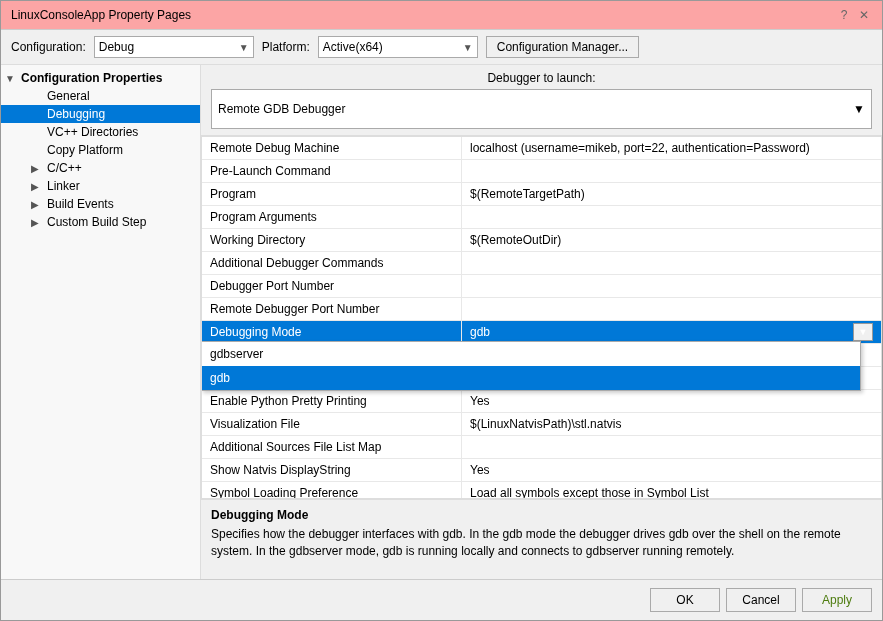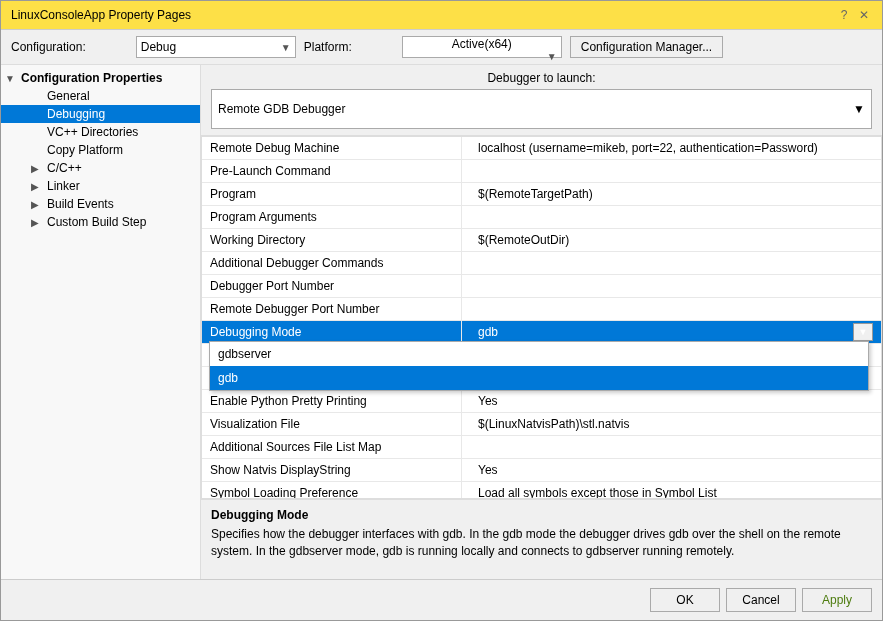--- a/index.html
+++ b/index.html
@@ -1,42 +1,42 @@
 <!DOCTYPE html>
 <html><head>
   <meta charset="utf-8">
   <style>
     * { box-sizing: border-box; margin: 0; padding: 0; font-family: 'Segoe UI', Tahoma, Geneva, Verdana, sans-serif; font-size: 12px; }
     body { background: #f0f0f0; width: 883px; height: 621px; overflow: hidden; }
     .dialog { width: 883px; height: 621px; background: #f0f0f0; border: 1px solid #999; display: flex; flex-direction: column; }
-    .title-bar { background: #fde047; border-bottom: 1px solid #ccc; padding: 6px 10px; display: flex; justify-content: space-between; align-items: center; }
+    .title-bar { background: #fca5a5; border-bottom: 1px solid #ccc; padding: 6px 10px; display: flex; justify-content: space-between; align-items: center; }
     .title-bar-title { font-size: 12px; color: #000; }
     .title-bar-controls { display: flex; gap: 4px; }
     .title-btn { width: 16px; height: 16px; background: transparent; border: none; cursor: pointer; font-size: 12px; color: #666; display: flex; align-items: center; justify-content: center; }
     .config-bar { display: flex; align-items: center; gap: 8px; padding: 6px 10px; background: #f0f0f0; border-bottom: 1px solid #ddd; }
     .config-label { color: #000; white-space: nowrap; }
-    .config-combo { height: 22px; border: 1px solid #aaa; background: white; display: flex; align-items: center; padding: 0 4px; cursor: pointer; position: relative; margin-left: 42px; }
+    .config-combo { height: 22px; border: 1px solid #aaa; background: white; display: flex; align-items: center; padding: 0 4px; cursor: pointer; position: relative; }
     .config-combo-debug { width: 160px; }
-    .config-combo-platform { width: 160px; flex-direction: column; }
+    .config-combo-platform { width: 160px; }
     .combo-arrow { margin-left: auto; font-size: 10px; color: #555; }
     .config-mgr-btn { height: 22px; padding: 0 10px; border: 1px solid #aaa; background: #f0f0f0; cursor: pointer; white-space: nowrap; }
     .main-content { display: flex; flex: 1; overflow: hidden; }
     .sidebar { width: 200px; background: #f8f8f8; border-right: 1px solid #ddd; overflow-y: auto; padding: 4px 0; flex-shrink: 0; }
     .sidebar-item { padding: 2px 6px; cursor: pointer; display: flex; align-items: center; gap: 4px; color: #000; white-space: nowrap; }
     .sidebar-item.selected { background: #0078d7; color: white; }
     .sidebar-item.selected .sidebar-label { color: white; }
     .sidebar-item .expand-icon { font-size: 10px; color: #555; width: 12px; }
     .sidebar-item.root { font-weight: bold; padding-left: 4px; }
     .sidebar-item.child { padding-left: 30px; }
     .right-panel { flex: 1; display: flex; flex-direction: column; overflow: hidden; }
     .debugger-launch { padding: 6px 10px; background: #f0f0f0; border-bottom: 1px solid #ddd; }
     .debugger-launch-label { color: #000; margin-bottom: 4px; text-align: center; }
     .debugger-dropdown { width: 100%; height: 40px; border: 1px solid #aaa; background: white; display: flex; align-items: center; padding: 0 6px; cursor: pointer; justify-content: space-between; }
     .properties-panel { flex: 1; overflow-y: auto; background: white; border: 1px solid #ddd; margin: 0; }
-    .prop-row { display: flex; align-items: center; min-height: 20px; border-bottom: 1px solid #e8e8e8; gap: 8px; }
+    .prop-row { display: flex; align-items: center; min-height: 20px; border-bottom: 1px solid #e8e8e8; }
     .prop-row-selected { background: #0078d7; color: white; }
     .prop-name { width: 260px; flex-shrink: 0; padding: 2px 8px; border-right: 1px solid #e8e8e8; color: #000; line-height: 18px; }
     .prop-row-selected .prop-name { color: white; }
     .prop-value { flex: 1; padding: 2px 8px; color: #000; line-height: 18px; display: flex; align-items: center; justify-content: space-between; }
     .prop-row-selected .prop-value { color: white; }
     .dropdown-btn { border: 1px solid #999; background: #f0f0f0; width: 20px; height: 18px; display: flex; align-items: center; justify-content: center; cursor: pointer; font-size: 9px; }
     .dropdown-options { position: absolute; top: 20px; left: -261px; width: 660px; background: white; border: 1px solid #aaa; z-index: 100; box-shadow: 2px 2px 4px rgba(0,0,0,0.2); }
     .dropdown-option { padding: 2px 8px; cursor: pointer; line-height: 20px; color: #000; }
     .dropdown-option.selected-option { background: #0078d7; color: white; }
     .info-panel { padding: 8px 10px; background: #f0f0f0; border-top: 1px solid #ddd; min-height: 80px; }

